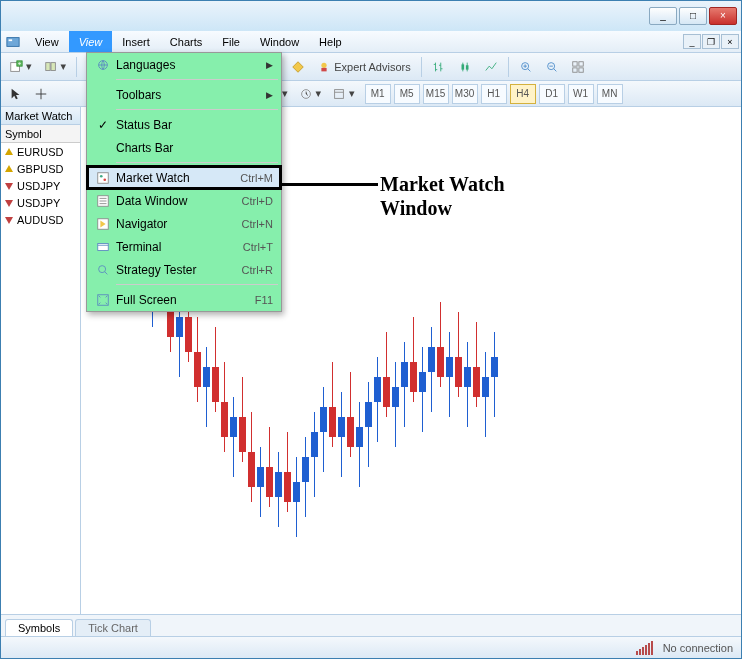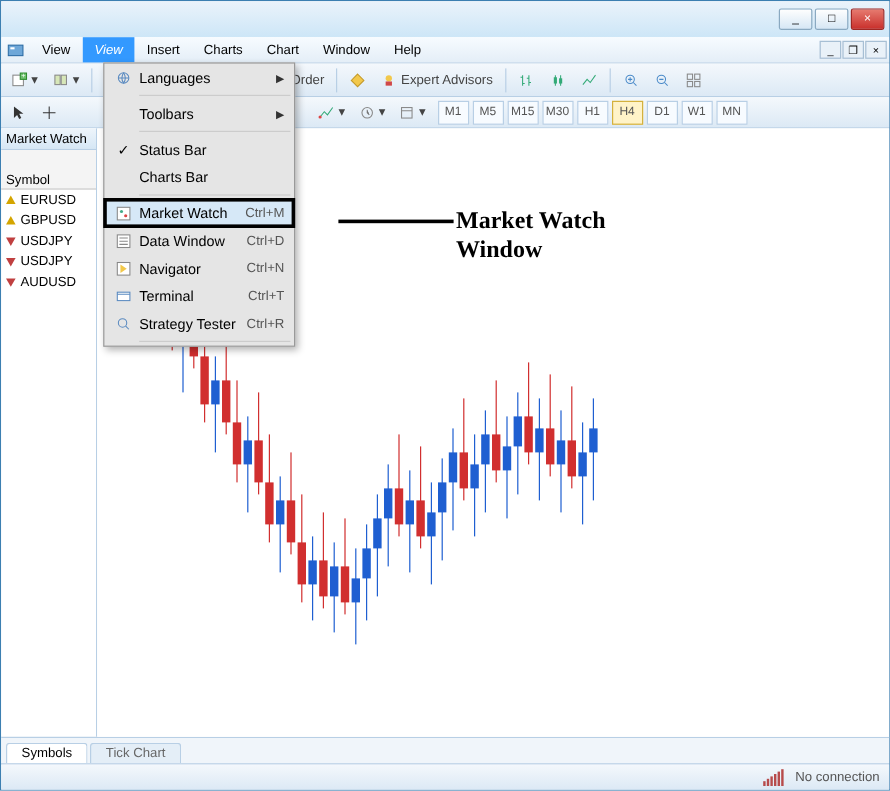--- a/index.html
+++ b/index.html
@@ -16,31 +16,31 @@
 .mdi-ctrls button { width: 18px; height: 15px; border: 1px solid #a7bfd4; background: #e9f1f8; font-size: 9px; cursor: pointer; }
 .toolbar { height: 28px; background: linear-gradient(#f4f8fc,#dce9f5); border-bottom: 1px solid #b8cfe5; display: flex; align-items: center; padding: 0 4px; gap: 4px; }
 .toolbar .sep { width: 1px; height: 20px; background: #b8cfe5; margin: 0 2px; }
 .tb-btn { min-width: 22px; height: 22px; border: 1px solid transparent; background: transparent; display: inline-flex; align-items: center; gap: 3px; padding: 0 3px; cursor: pointer; font-size: 11px; color: #444; }
 .tf-btn { width: 26px; height: 20px; border: 1px solid #b8cfe5; background: #f7fbff; font-size: 10px; color: #555; cursor: pointer; }
 .tf-btn.active { background: #fff3c8; border-color: #d4b13d; text-align: center; }
 .toolbar2 { height: 26px; background: linear-gradient(#f4f8fc,#dce9f5); border-bottom: 1px solid #b8cfe5; display: flex; align-items: center; padding: 0 4px; gap: 3px; }
 .main { flex: 1; display: flex; min-height: 0; }
 .sidebar { width: 80px; border-right: 1px solid #b8cfe5; background: #fff; display: flex; flex-direction: column; }
 .sidebar-title { height: 18px; background: linear-gradient(#eef5fb,#d6e7f5); border-bottom: 1px solid #b8cfe5; padding: 0 4px; font-size: 11px; line-height: 18px; overflow: hidden; white-space: nowrap; }
-.sidebar-head { height: 18px; border-bottom: 1px solid #ccc; background: #f4f4f4; padding: 16px 4px; line-height: 18px; font-size: 11px; }
+.sidebar-head { height: 18px; border-bottom: 1px solid #ccc; background: #f4f4f4; padding: 0 4px; line-height: 18px; font-size: 11px; }
 .sym-row { height: 17px; display: flex; align-items: center; gap: 3px; padding: 0 3px; font-size: 11px; cursor: pointer; overflow: hidden; white-space: nowrap; }
 .sym-ico { width: 10px; height: 10px; display: inline-block; }
 .chart-area { flex: 1; position: relative; background: #fff; overflow: hidden; }
 .bottom-tabs { height: 22px; border-top: 1px solid #b8cfe5; background: #f0f5fa; display: flex; align-items: flex-end; padding: 0 4px; }
 .bottom-tab { padding: 2px 12px; border: 1px solid #b8cfe5; border-bottom: none; background: #fff; font-size: 11px; margin-right: 2px; cursor: pointer; border-radius: 3px 3px 0 0; }
 .bottom-tab.inactive { background: #e4eef7; color: #666; }
 .statusbar { height: 22px; background: linear-gradient(#f4f8fc,#dce9f5); border-top: 1px solid #b8cfe5; display: flex; align-items: center; justify-content: flex-end; padding: 0 8px; gap: 10px; font-size: 11px; color: #555; }
 .conn-bars { display: inline-flex; gap: 1px; align-items: flex-end; }
 .conn-bars span { width: 2px; background: #b74b4b; display: inline-block; }
-.dropdown { position: absolute; top: 52px; left: 86px; width: 160px; background: #e5e5e5; border: 1px solid #999; box-shadow: 2px 3px 6px rgba(0,0,0,.3); z-index: 50; }
+.dropdown { position: absolute; top: 52px; left: 86px; width: 196px; background: #86efac; border: 1px solid #999; box-shadow: 2px 3px 6px rgba(0,0,0,.3); z-index: 50; }
 .dropdown .dd-row { height: 23px; display: flex; align-items: center; padding: 0 8px 0 3px; cursor: pointer; font-size: 12px; gap: 0; }
 .dropdown .dd-row.highlight { outline: 3px solid #000; outline-offset: -2px; background: #d6e8f7; }
 .dropdown .dd-icon-col { width: 26px; display: flex; justify-content: center; align-items: center; }
 .dropdown .dd-label { flex: 1; }
 .dropdown .dd-shortcut { color: #555; font-size: 11px; }
 .dropdown .dd-arrow { color: #333; font-size: 9px; }
 .dropdown .dd-sep { height: 1px; background: #ccc; margin: 3px 3px 3px 29px; }
 .annotation { position: absolute; top: 172px; left: 380px; z-index: 60; font-family: Georgia, serif; font-weight: bold; font-size: 20px; line-height: 1.2; color: #000; pointer-events: none; }
 .annotation-line { position: absolute; top: 183px; left: 282px; width: 96px; height: 3px; background: #000; z-index: 60; pointer-events: none; }
 .candle-body { position: absolute; }
@@ -61,21 +61,21 @@
     <div class="app-icon">
       <svg class="icon" viewBox="0 0 16 16">
           <rect x="1" y="3" width="14" height="10" fill="#6ea7d8" stroke="#2a6aa3"></rect>
           <rect x="3" y="5" width="4" height="2" fill="#fff"></rect>
         </svg>
     </div>
     <div class="menubar-item">View</div>
     <div class="menubar-item active">View</div>
     <div class="menubar-item">Insert</div>
     <div class="menubar-item">Charts</div>
-    <div class="menubar-item">Chart</div>
+    <div class="menubar-item">File</div>
     <div class="menubar-item">Window</div>
     <div class="menubar-item">Help</div>
     <div class="mdi-ctrls">
       <button>_</button>
       <button>❐</button>
       <button>×</button>
     </div>
   </div>
 
   <div class="toolbar">
@@ -436,19 +436,29 @@
     <span class="dd-icon-col">
         <svg class="icon" viewBox="0 0 16 16">
           <circle cx="7" cy="7" r="4" fill="none" stroke="#5a8ac0"></circle>
           <path d="M10 10l3 3" stroke="#5a8ac0"></path>
         </svg>
       </span>
     <span class="dd-label">Strategy Tester</span>
     <span class="dd-shortcut">Ctrl+R</span>
   </div>
   <div class="dd-sep"></div>
+  <div class="dd-row">
+    <span class="dd-icon-col">
+        <svg class="icon" viewBox="0 0 16 16">
+          <rect x="2" y="2" width="12" height="12" fill="none" stroke="#5a8ac0"></rect>
+          <path d="M5 5l-2-2M11 5l2-2M5 11l-2 2M11 11l2 2" stroke="#5a8ac0"></path>
+        </svg>
+      </span>
+    <span class="dd-label">Full Screen</span>
+    <span class="dd-shortcut">F11</span>
+  </div>
 </div>
 
 <div class="annotation-line"></div>
 <div class="annotation">
   <div>Market Watch</div>
   <div>Window</div>
 </div>
 
 </body></html>

